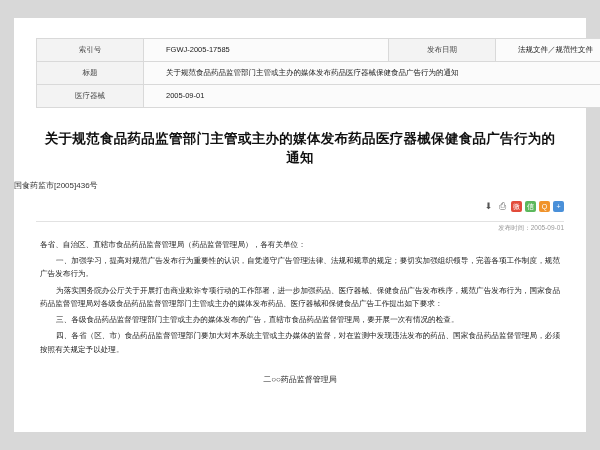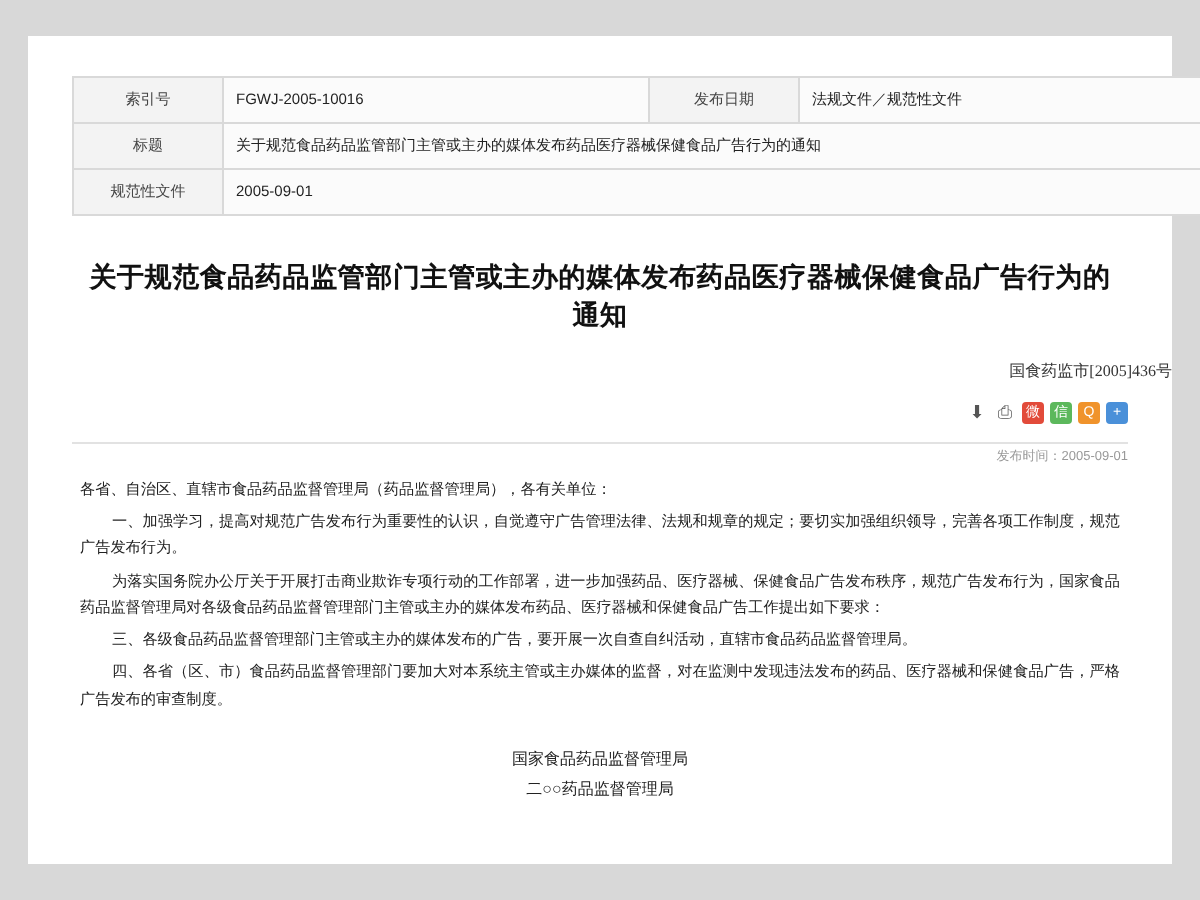--- a/index.html
+++ b/index.html
@@ -27,21 +27,21 @@
     margin: 20px 22px 0 22px;
     border-collapse: collapse;
     width: 528px;
     table-layout: fixed;
   }
   .meta-table td {
     border: 1px solid #d9d9d9;
     background: #f7f7f7;
     font-size: 7.5px;
     color: #333;
-    padding: 5px 6px;
+    padding: 5px 22px;
     height: 12px;
     line-height: 1.3;
   }
   .meta-table td.label {
     text-align: center;
     color: #444;
     width: 62px;
     background: #f3f3f3;
   }
   .meta-table td.value {
@@ -58,24 +58,23 @@
     margin: 22px 30px 0 30px;
     text-align: center;
     font-size: 13.5px;
     font-weight: bold;
     color: #111;
     letter-spacing: 0.3px;
     line-height: 1.4;
   }
   .doc-number {
     margin-top: 12px;
-    text-align: right;
+    text-align: left;
     font-size: 8px;
     color: #333;
-    font-family: Liberation Serif, serif;
   }
 
   
   .toolbar {
     position: relative;
     margin: 10px 22px 0 22px;
     height: 16px;
   }
   .toolbar-icons {
     position: absolute;
@@ -145,30 +144,30 @@
 </style>
 </head>
 <body>
 
 <div class="page">
 
   <table class="meta-table">
     <tbody>
         <tr>
       <td class="label c-label">索引号</td>
-      <td class="value c-val1">FGWJ-2005-10016</td>
+      <td class="value c-val1">FGWJ-2005-17585</td>
       <td class="label c-label2">发布日期</td>
       <td class="value c-val2">法规文件／规范性文件</td>
     </tr>
     <tr>
       <td class="label c-label">标题</td>
       <td class="value" colspan="3">关于规范食品药品监管部门主管或主办的媒体发布药品医疗器械保健食品广告行为的通知</td>
     </tr>
     <tr>
-      <td class="label c-label">规范性文件</td>
+      <td class="label c-label">医疗器械</td>
       <td class="value" colspan="3">2005-09-01</td>
     </tr>
   </tbody>
     </table>
 
   <div class="doc-title">关于规范食品药品监管部门主管或主办的媒体发布药品医疗器械保健食品广告行为的通知</div>
   <div class="doc-number">国食药监市[2005]436号</div>
 
   <div class="toolbar">
     <div class="toolbar-icons">
@@ -182,22 +181,21 @@
   </div>
 
   <div class="divider">
     <span class="pubdate">发布时间：2005-09-01</span>
   </div>
 
   <div class="body">
     <p>各省、自治区、直辖市食品药品监督管理局（药品监督管理局），各有关单位：</p>
     <p class="indent">一、加强学习，提高对规范广告发布行为重要性的认识，自觉遵守广告管理法律、法规和规章的规定；要切实加强组织领导，完善各项工作制度，规范广告发布行为。</p>
     <p class="indent">为落实国务院办公厅关于开展打击商业欺诈专项行动的工作部署，进一步加强药品、医疗器械、保健食品广告发布秩序，规范广告发布行为，国家食品药品监督管理局对各级食品药品监督管理部门主管或主办的媒体发布药品、医疗器械和保健食品广告工作提出如下要求：</p>
-    <p class="indent">三、各级食品药品监督管理部门主管或主办的媒体发布的广告，要开展一次自查自纠活动，直辖市食品药品监督管理局。</p>
-    <p class="indent">四、各省（区、市）食品药品监督管理部门要加大对本系统主管或主办媒体的监督，对在监测中发现违法发布的药品、医疗器械和保健食品广告，严格广告发布的审查制度。</p>
+    <p class="indent">三、各级食品药品监督管理部门主管或主办的媒体发布的广告，直辖市食品药品监督管理局，要开展一次有情况的检查。</p>
+    <p class="indent">四、各省（区、市）食品药品监督管理部门要加大对本系统主管或主办媒体的监督，对在监测中发现违法发布的药品、国家食品药品监督管理局，必须按照有关规定予以处理。</p>
   </div>
 
   <div class="signature">
-    <div>国家食品药品监督管理局</div>
     <div>二○○药品监督管理局</div>
   </div>
 
 </div>
 
 </body></html>

